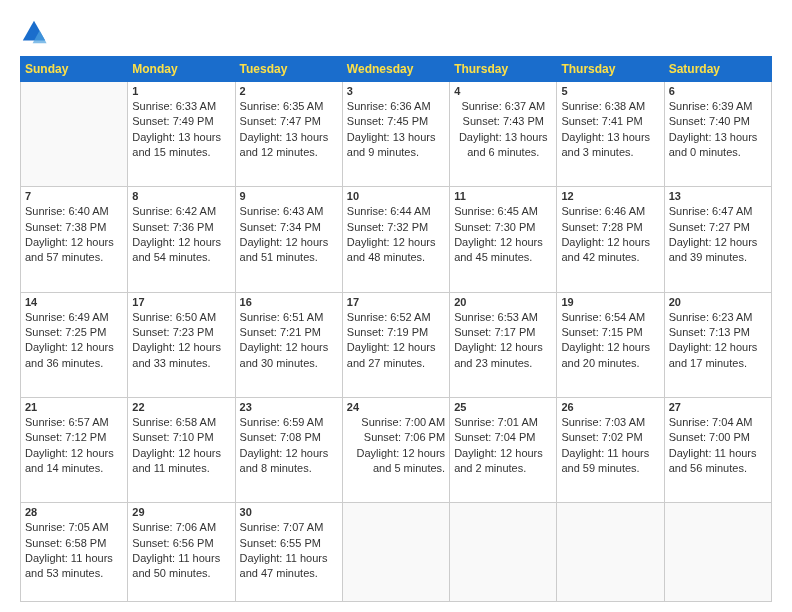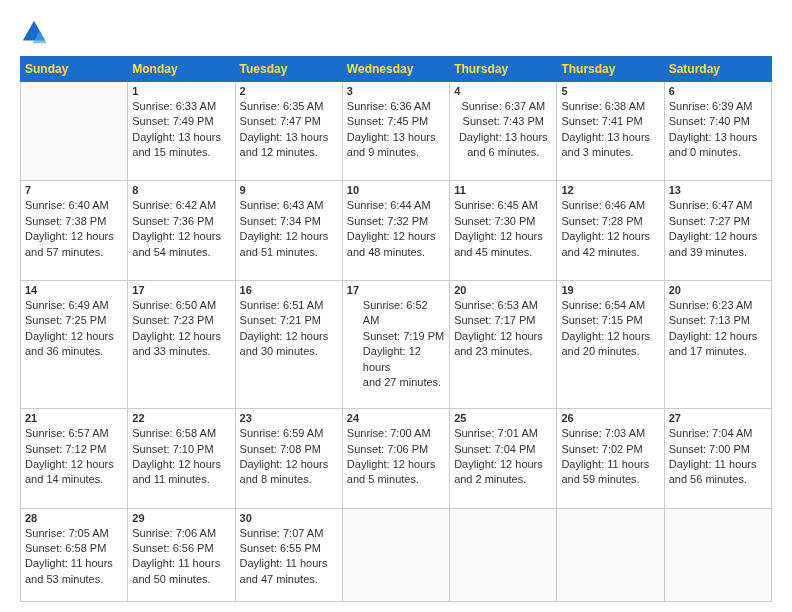--- a/index.html
+++ b/index.html
@@ -243,21 +243,21 @@
           </td>
           <td>
             <span class="day-num">16</span>
             <div class="cell-info" style="white-space: pre-line;">Sunrise: 6:51 AM
 Sunset: 7:21 PM
 Daylight: 12 hours
 and 30 minutes.</div>
           </td>
           <td>
             <span class="day-num">17</span>
-            <div class="cell-info" style="white-space: pre-line; margin-left: 16px;">Sunrise: 6:52 AM
+            <div class="cell-info" style="white-space: pre-line;">Sunrise: 6:52 AM
 Sunset: 7:19 PM
 Daylight: 12 hours
 and 27 minutes.</div>
           </td>
           <td>
             <span class="day-num">20</span>
             <div class="cell-info" style="white-space: pre-line;">Sunrise: 6:53 AM
 Sunset: 7:17 PM
 Daylight: 12 hours
 and 23 minutes.</div>
@@ -294,21 +294,21 @@
           </td>
           <td>
             <span class="day-num">23</span>
             <div class="cell-info" style="white-space: pre-line;">Sunrise: 6:59 AM
 Sunset: 7:08 PM
 Daylight: 12 hours
 and 8 minutes.</div>
           </td>
           <td>
             <span class="day-num">24</span>
-            <div class="cell-info" style="white-space: pre-line;">Sunrise: 7:00 AM
+            <div class="cell-info" style="white-space: pre-line; text-align: right;">Sunrise: 7:00 AM
 Sunset: 7:06 PM
 Daylight: 12 hours
 and 5 minutes.</div>
           </td>
           <td>
             <span class="day-num">25</span>
             <div class="cell-info" style="white-space: pre-line;">Sunrise: 7:01 AM
 Sunset: 7:04 PM
 Daylight: 12 hours
 and 2 minutes.</div>

